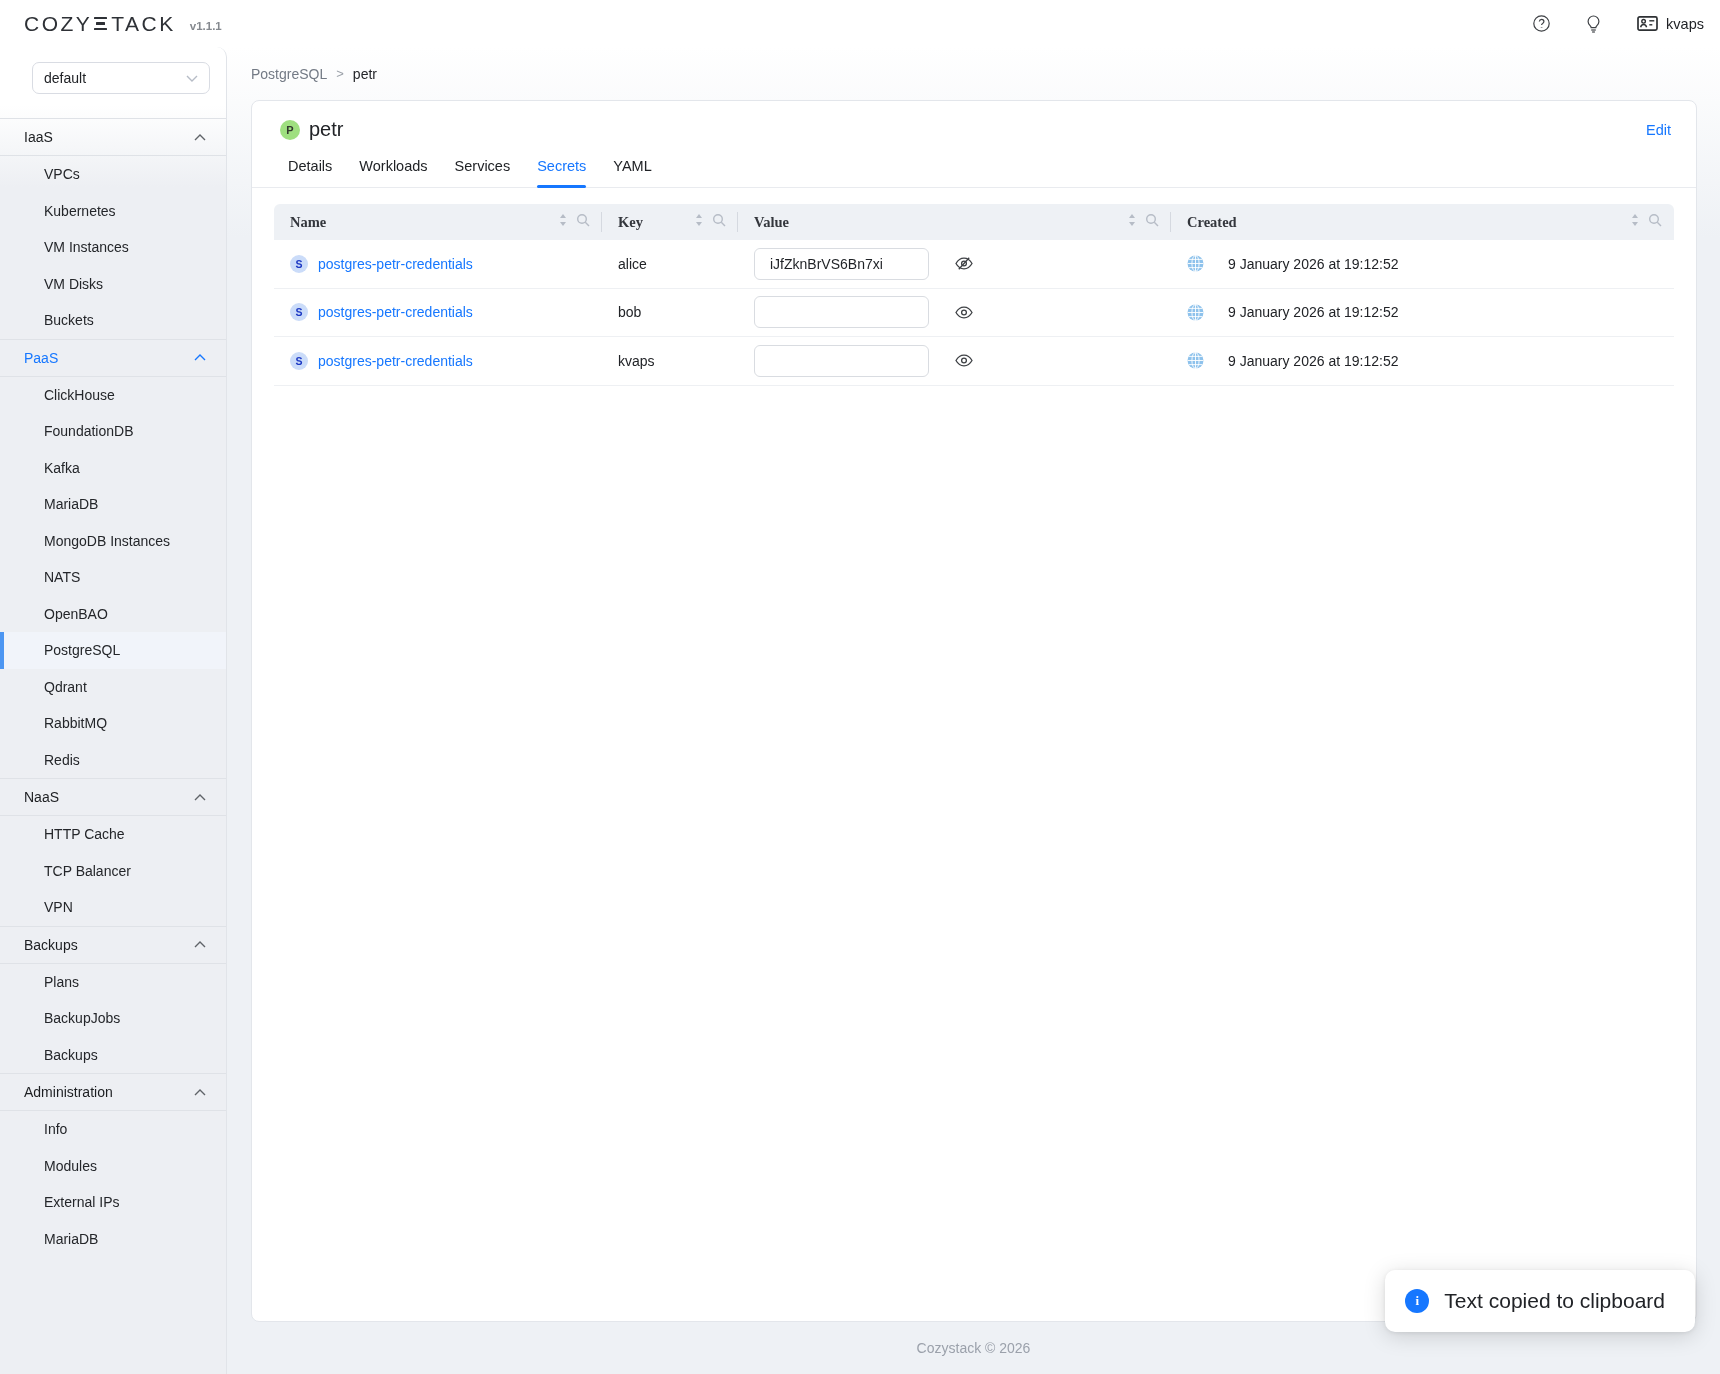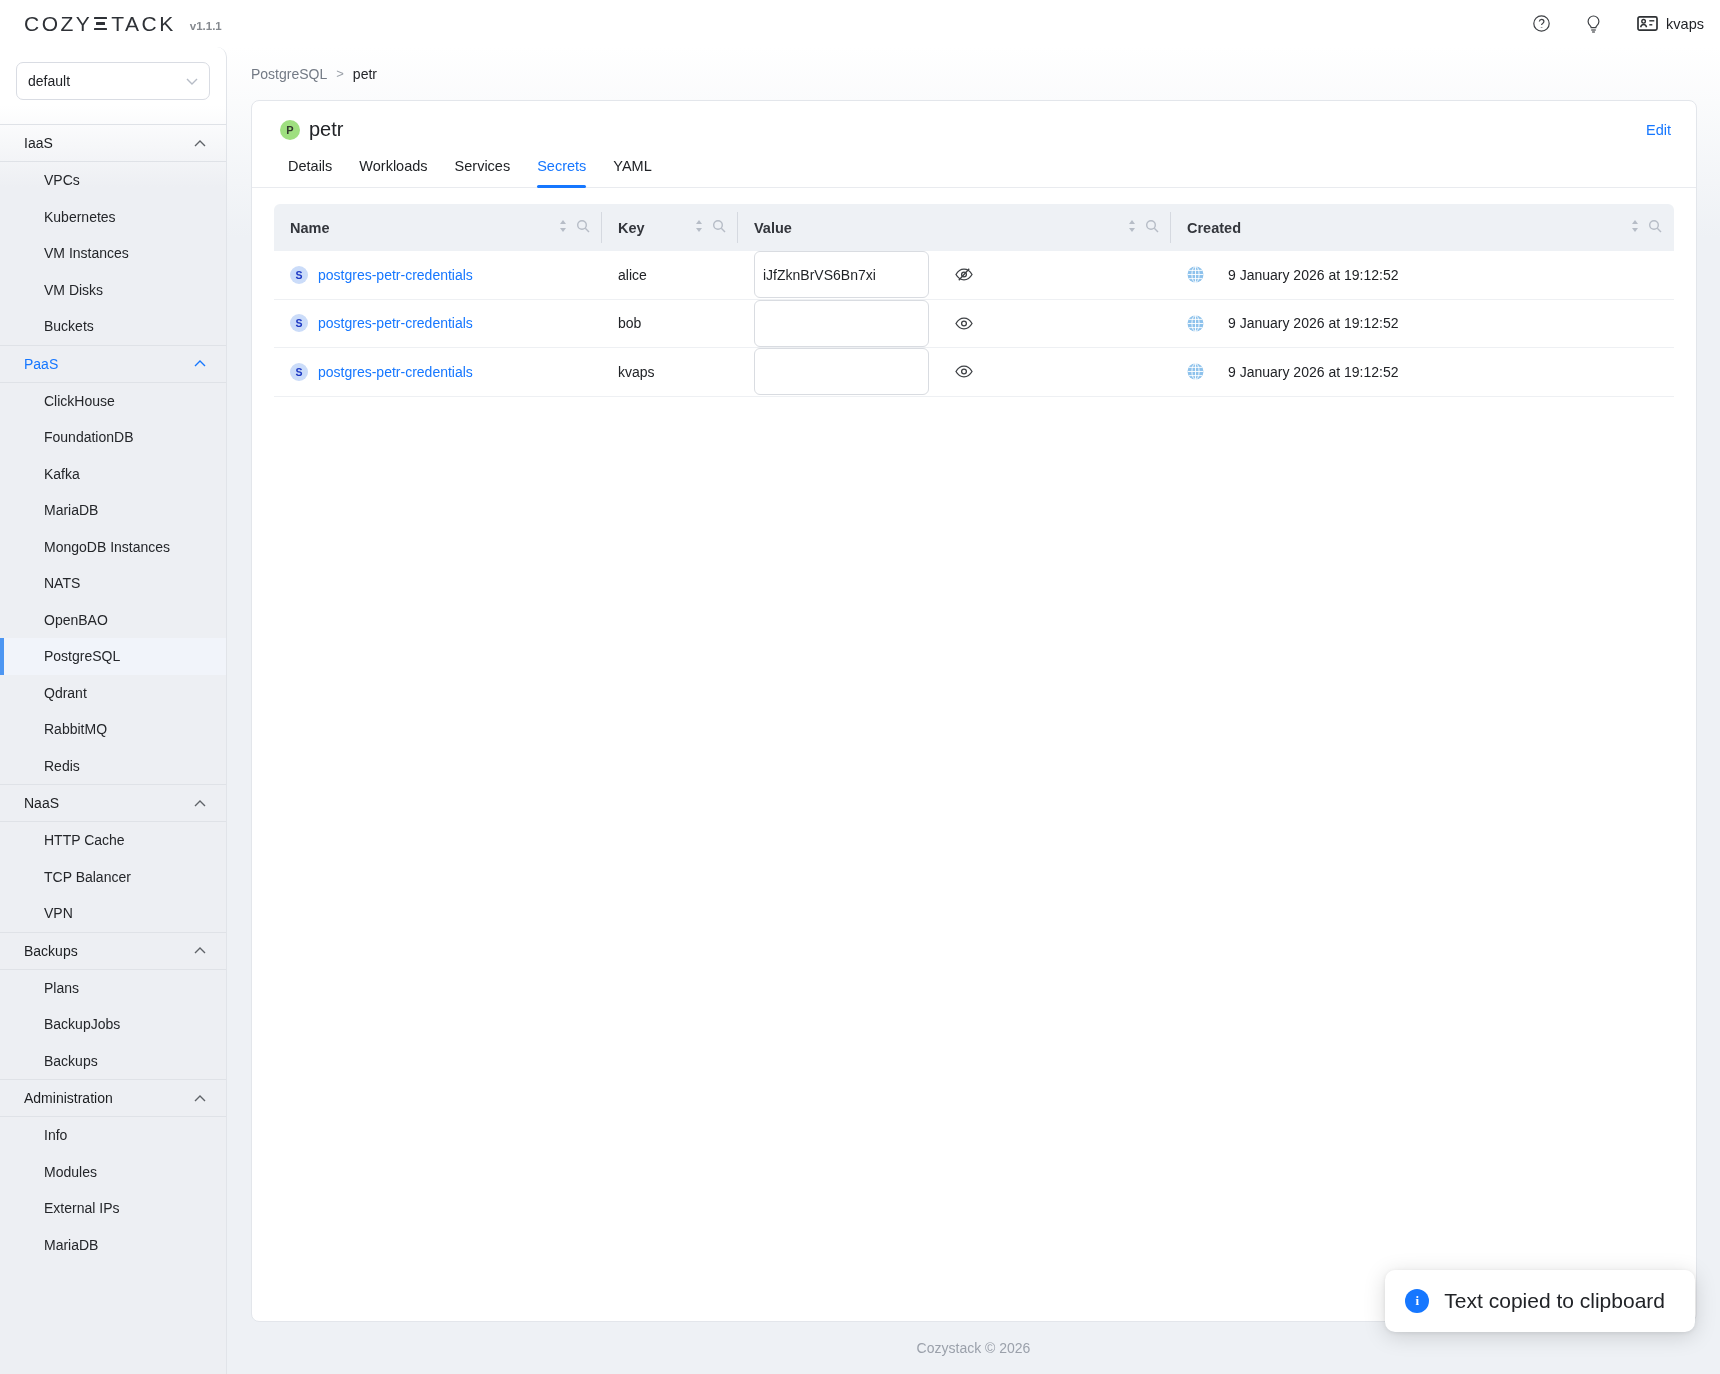--- a/index.html
+++ b/index.html
@@ -18,22 +18,22 @@
   .icon-btn { display:flex; align-items:center; cursor:pointer; }
   .user-chip { display:flex; align-items:center; gap:8px; font-size:14.5px; color:#212327; }
 
   
   .layout { display:flex; height:1327px; }
 
   
   .sidebar { width:227px; flex:0 0 227px; border-right:1px solid #e1e4e9; border-top-right-radius:10px;
              background:linear-gradient(180deg,#ffffff 0px,#ffffff 58px,#edeff3 140px,#edeff3 100%); }
   .tenant-wrap { padding:15px 16px 24px; }
-  .tenant-select { height:38px; background:#fff; border:1px solid #d9dce3; border-radius:7px; display:flex;
-                   align-items:center; padding:0 11px; font-size:14px; color:#212327; cursor:pointer; }
+  .tenant-select { height:32px; background:#fff; border:1px solid #d9dce3; border-radius:7px; display:flex;
+                   align-items:center; padding:0 11px; font-size:14px; color:#212327; cursor:pointer;margin-left:16px; }
   .tenant-select .chev { margin-left:auto; color:#b6bcc6; display:flex; }
   .side-section { height:38px; display:flex; align-items:center; padding:0 20px 0 24px; font-size:14px;
                   color:#1c1e21; border-top:1px solid #dfe2e7; border-bottom:1px solid #dfe2e7; cursor:pointer; }
   .side-section .sec-chev { margin-left:auto; color:#5f6368; display:flex; }
   .side-section.active { color:#1677ff; }
   .side-section.active .sec-chev { color:#1677ff; }
   .side-item { height:36.5px; display:flex; align-items:center; padding-left:44px; font-size:14px; color:#24262a;
                position:relative; cursor:pointer; }
   .side-item.selected { background:#f1f4fa; }
   .side-item.selected::before { content:""; position:absolute; left:0; top:0; bottom:0; width:4px; background:#4d96f2; }
@@ -54,30 +54,30 @@
   .edit-link { margin-left:auto; color:#1677ff; font-size:14.5px; cursor:pointer; }
 
   .tabs { display:flex; gap:27px; margin-top:17px; padding-left:36px; border-bottom:1px solid #e9ebef; }
   .tab { font-size:14.5px; color:#212327; padding-bottom:13px; position:relative; cursor:pointer; }
   .tab.active { color:#1677ff; }
   .tab.active::after { content:""; position:absolute; left:0; right:0; bottom:-1px; height:3px; background:#1677ff; border-radius:2px; }
 
   
   .tbl { margin:16px 22px 0; }
   .tbl-head, .tbl-row { display:grid; grid-template-columns:328px 136px 433px 1fr; }
-  .tbl-head { background:#eef1f5; border-radius:6px 6px 0 0; height:47px; }
+  .tbl-head { background:#eef1f5; border-radius:6px 6px 0 0; height:36px;font-family:Liberation Serif, serif; }
   .th { display:flex; align-items:center; padding:0 12px 0 16px; font-size:14.5px; font-weight:bold; color:#33363c; position:relative; }
   .th-icons { margin-left:auto; display:flex; align-items:center; gap:7px; }
   .th.with-divider::after { content:""; position:absolute; right:0; top:8px; bottom:8px; width:1px; background:#d5d9e0; }
   .tbl-row { height:48.5px; border-bottom:1px solid #eef0f3; align-items:center; }
   .cell { display:flex; align-items:center; padding-left:16px; font-size:14px; color:#212327; }
   .badge-s { width:18px; height:18px; border-radius:50%; background:#cbdcf9; color:#1d39c4; font-size:10.5px; font-weight:bold;
              display:flex; align-items:center; justify-content:center; flex:0 0 18px; }
   .name-link { color:#1677ff; margin-left:10px; cursor:pointer; }
-  .val-input { width:175px; height:47px; border:1px solid #d9dce1; border-radius:6px; padding:0 8px; font-size:14px;
+  .val-input { width:175px; height:32px; border:1px solid #d9dce1; border-radius:6px; padding:0 15px; font-size:14px;
                color:#1f2226; font-family:"Liberation Sans",sans-serif; outline:none; background:#fff; }
   .eye-btn { margin-left:26px; display:flex; align-items:center; cursor:pointer; }
   .created-cell { gap:24px; }
 
   
   .footer { height:52px; display:flex; align-items:center; justify-content:center; font-size:14px; color:#9ba1ab; }
   .toast { position:absolute; right:25px; bottom:42px; height:62px; background:#fff; border-radius:10px;
            box-shadow:0 4px 22px rgba(0,0,0,0.15), 0 1px 4px rgba(0,0,0,0.08); display:flex; align-items:center;
            padding:0 30px 0 20px; gap:15px; }
   .info-icon { width:24px; height:24px; border-radius:50%; background:#1677ff; color:#fff; font-size:13px; font-weight:bold;

